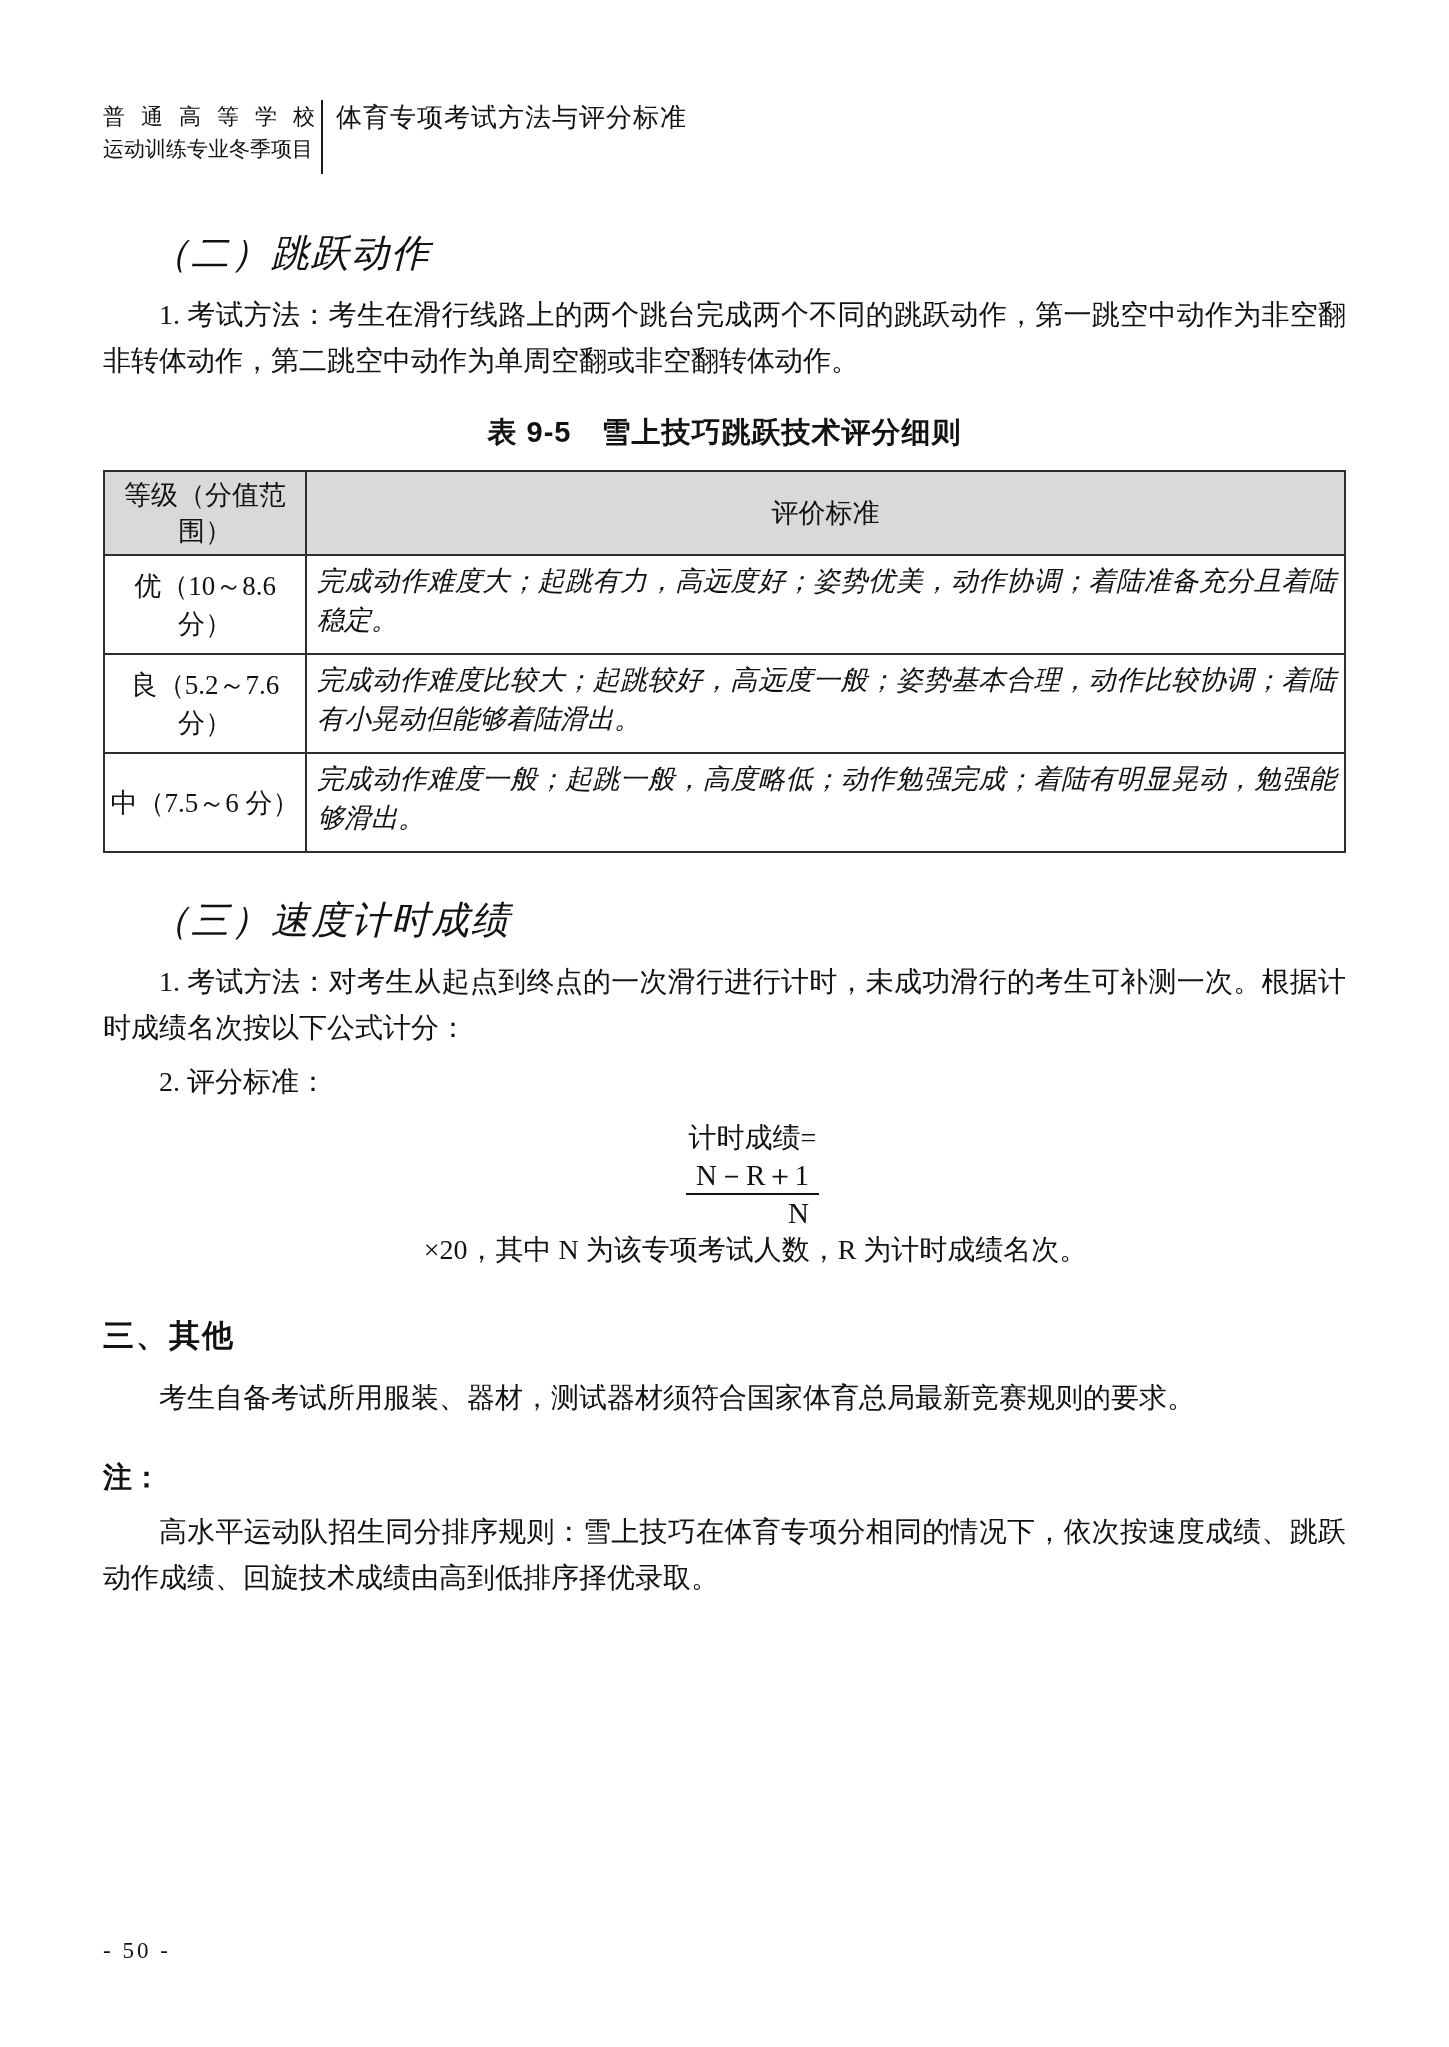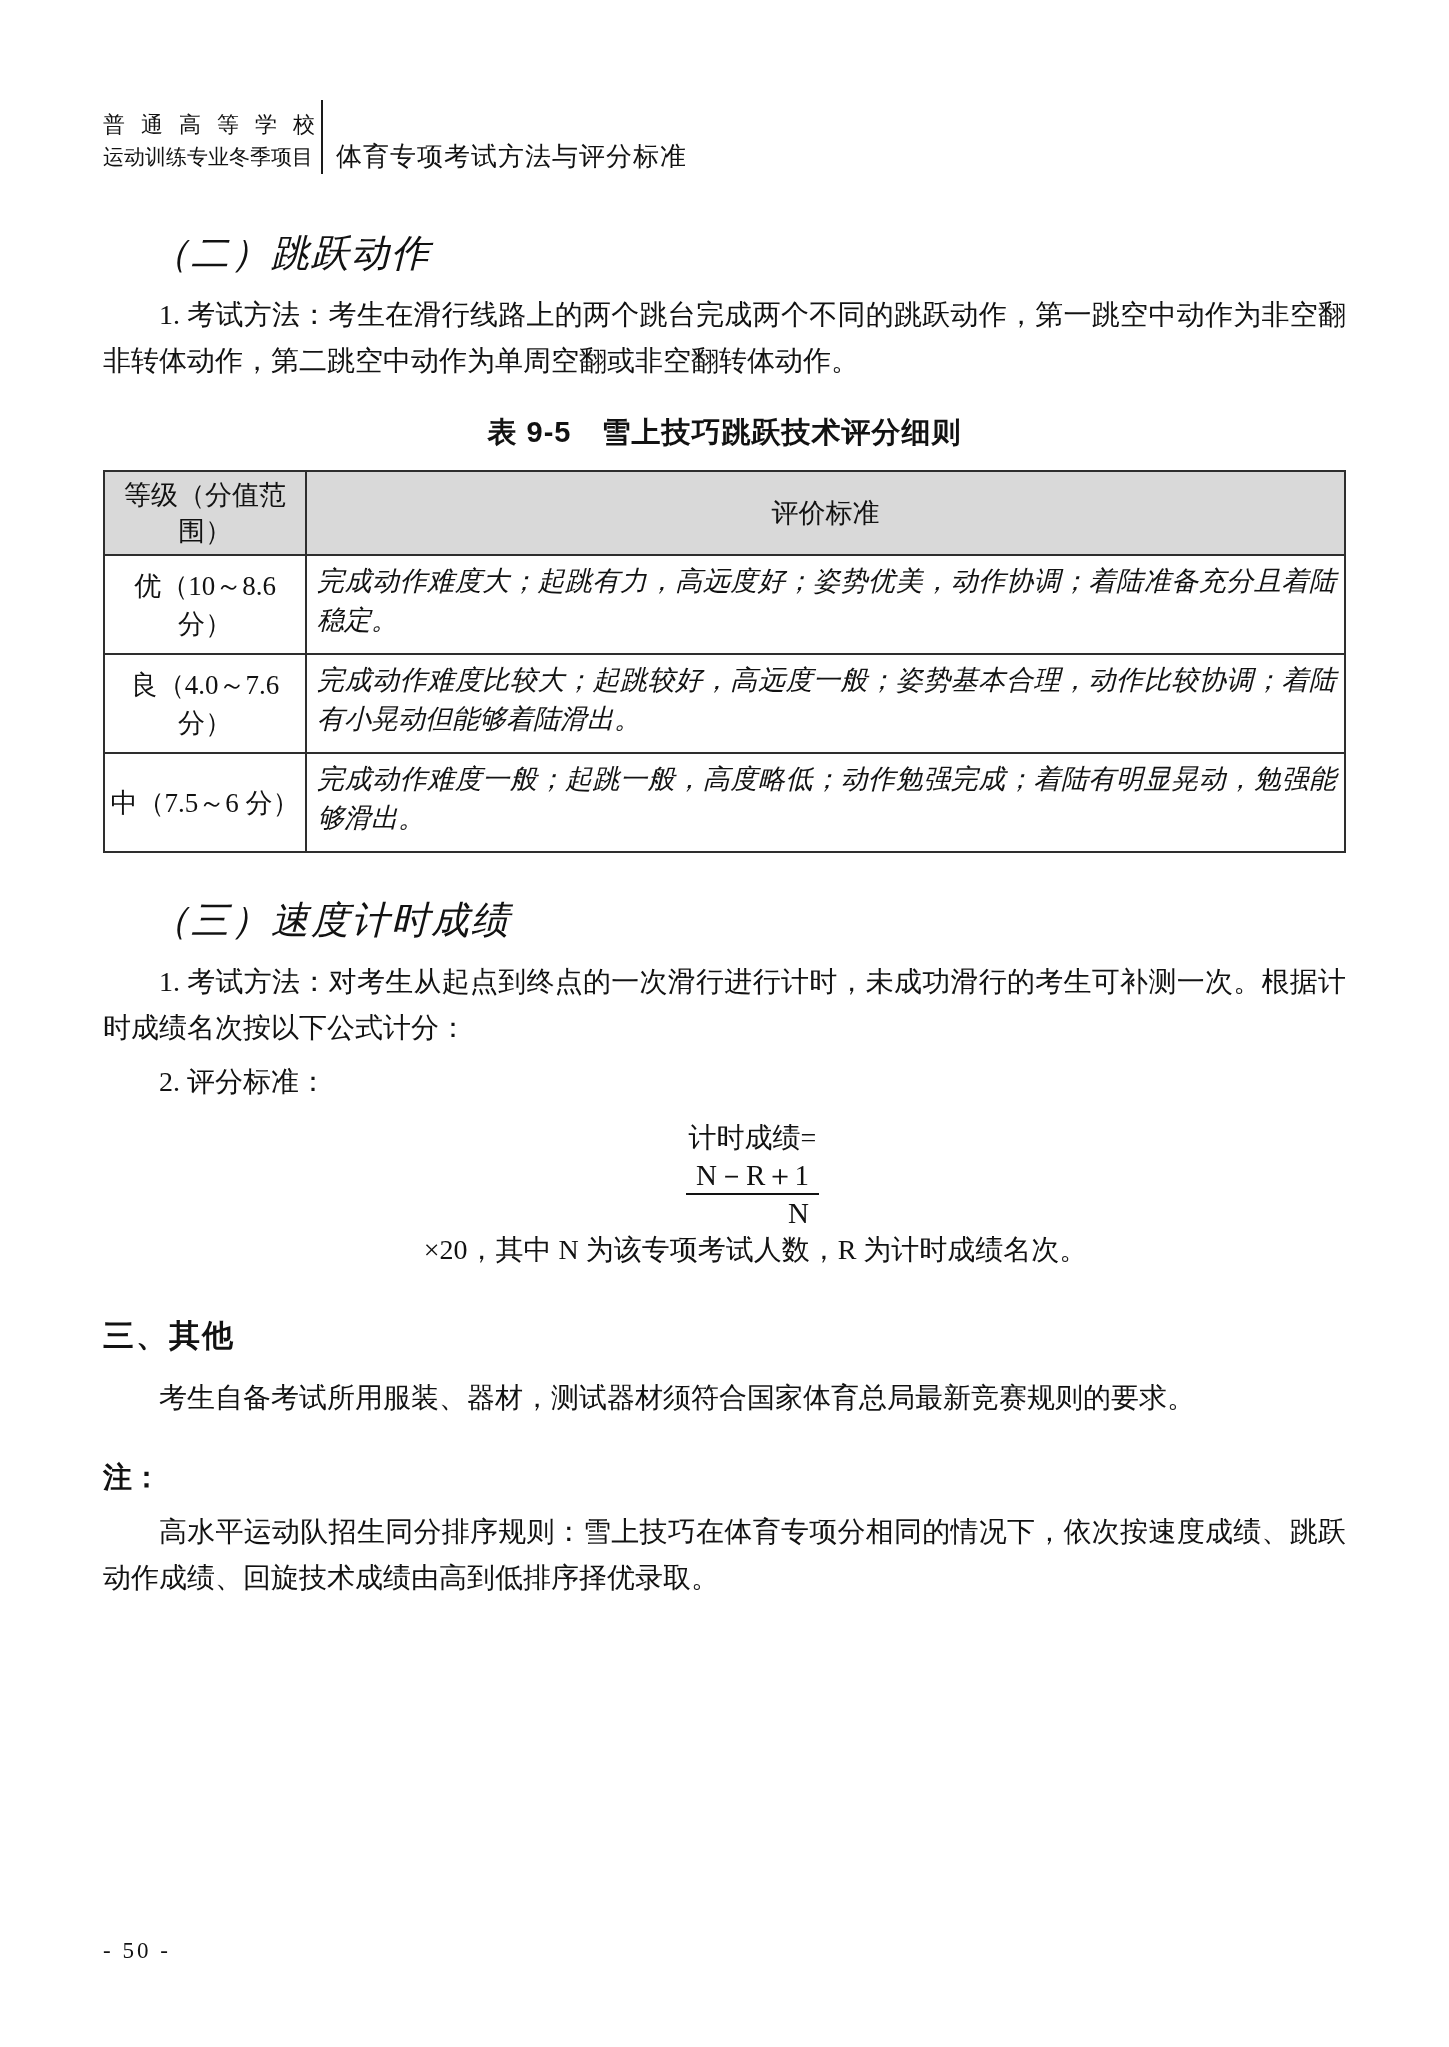--- a/index.html
+++ b/index.html
@@ -11,21 +11,21 @@
     color:#121212;
     overflow:hidden;
   }
   .content {
     position:absolute;
     left:103px; top:100px;
     width:1243px;
   }
 
   
-  .doc-header { display:flex; align-items:flex-end; }
+  .doc-header { display:flex; align-items:flex-start; }
   .hdr-left { width:212px; flex:0 0 auto; }
   .hdr-left .l1 {
     font-size:22px; line-height:33px; letter-spacing:16px;
     white-space:nowrap; overflow:hidden;
   }
   .hdr-left .l2 { font-size:21px; line-height:33px; white-space:nowrap; }
   .hdr-divider {
     width:2px; height:74px; background:#1a1a1a;
     margin:0 13px 0 6px; flex:0 0 auto;
   }
@@ -145,21 +145,21 @@
           <th>等级（分值范围）</th>
           <th>评价标准</th>
         </tr>
       </thead>
       <tbody>
         <tr>
           <td class="grade-cell">优（10～8.6 分）</td>
           <td class="criteria-cell">完成动作难度大；起跳有力，高远度好；姿势优美，动作协调；着陆准备充分且着陆稳定。</td>
         </tr>
         <tr>
-          <td class="grade-cell">良（4.0～7.6 分）</td>
+          <td class="grade-cell">良（5.2～7.6 分）</td>
           <td class="criteria-cell">完成动作难度比较大；起跳较好，高远度一般；姿势基本合理，动作比较协调；着陆有小晃动但能够着陆滑出。</td>
         </tr>
         <tr>
           <td class="grade-cell">中（7.5～6 分）</td>
           <td class="criteria-cell">完成动作难度一般；起跳一般，高度略低；动作勉强完成；着陆有明显晃动，勉强能够滑出。</td>
         </tr>
       </tbody>
     </table>
 
     <div class="kai-heading" style="margin-top:44px;">（三）速度计时成绩</div>

